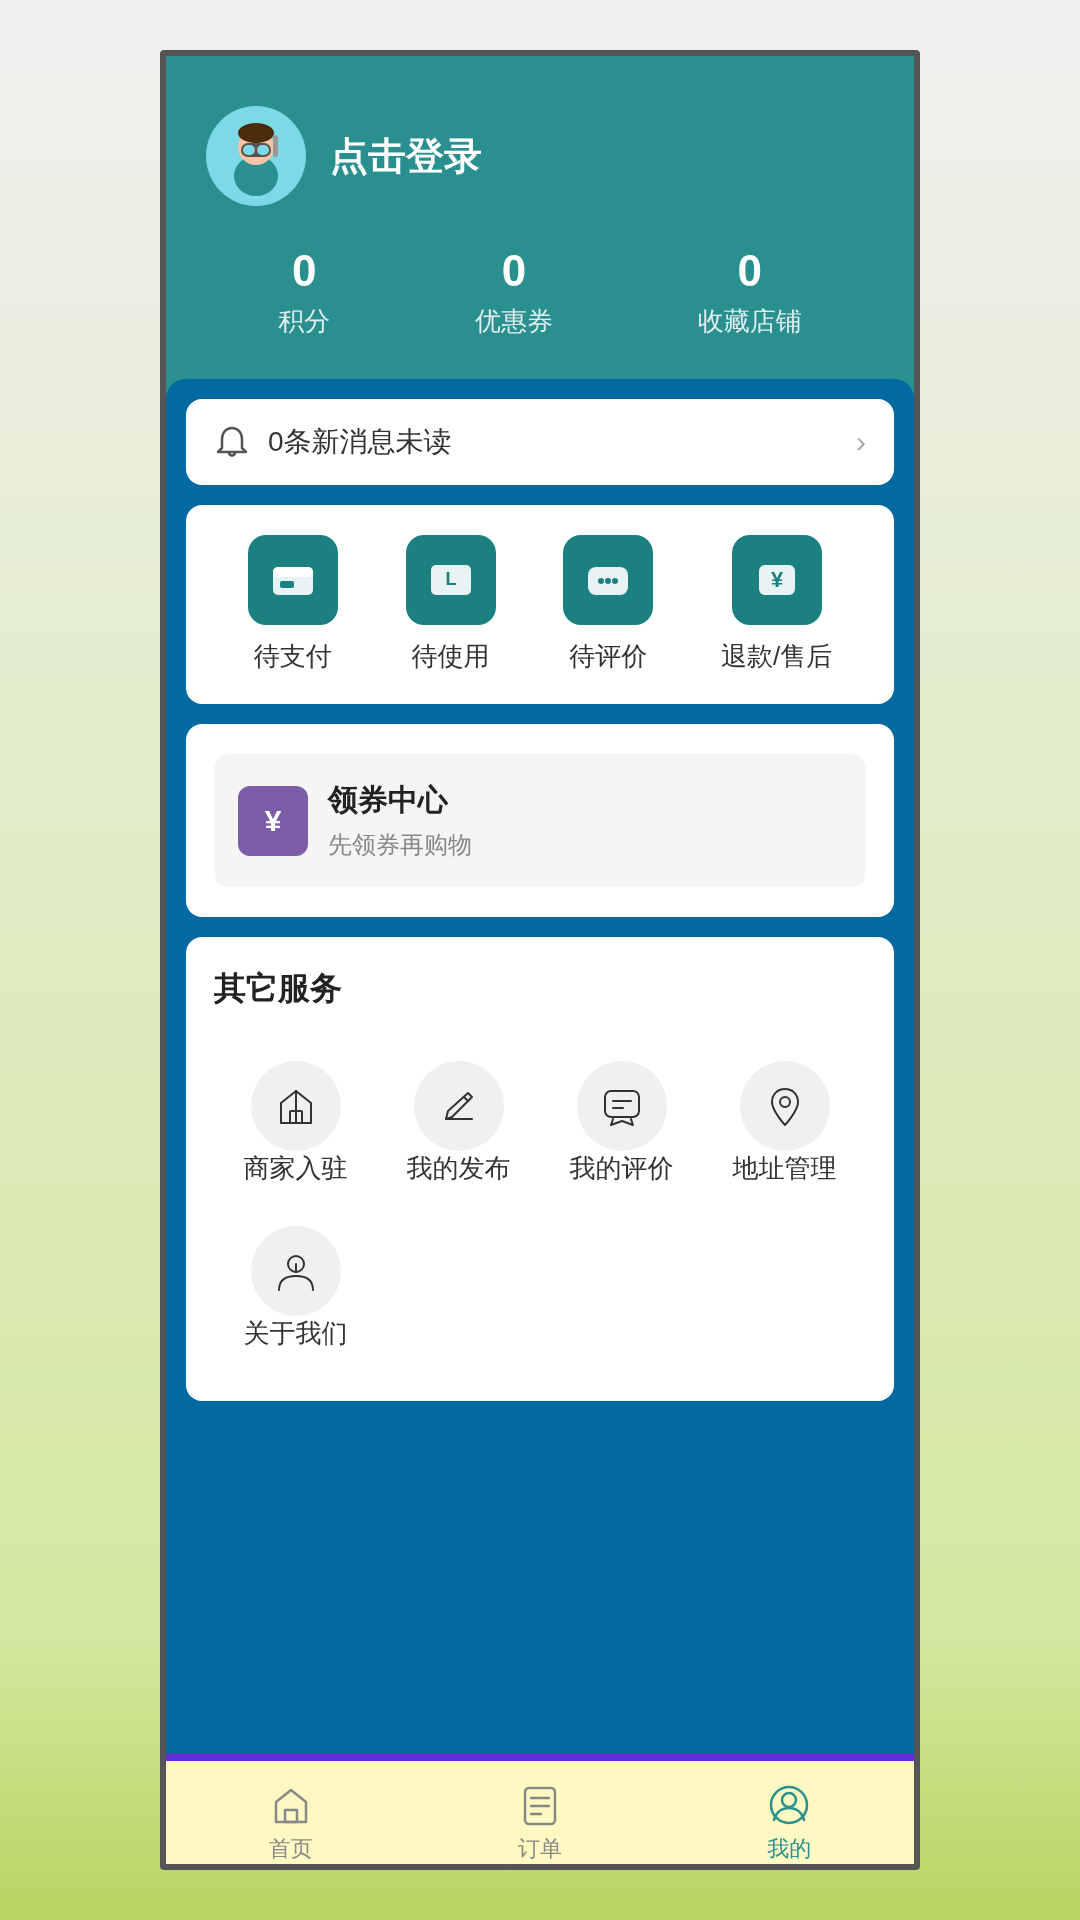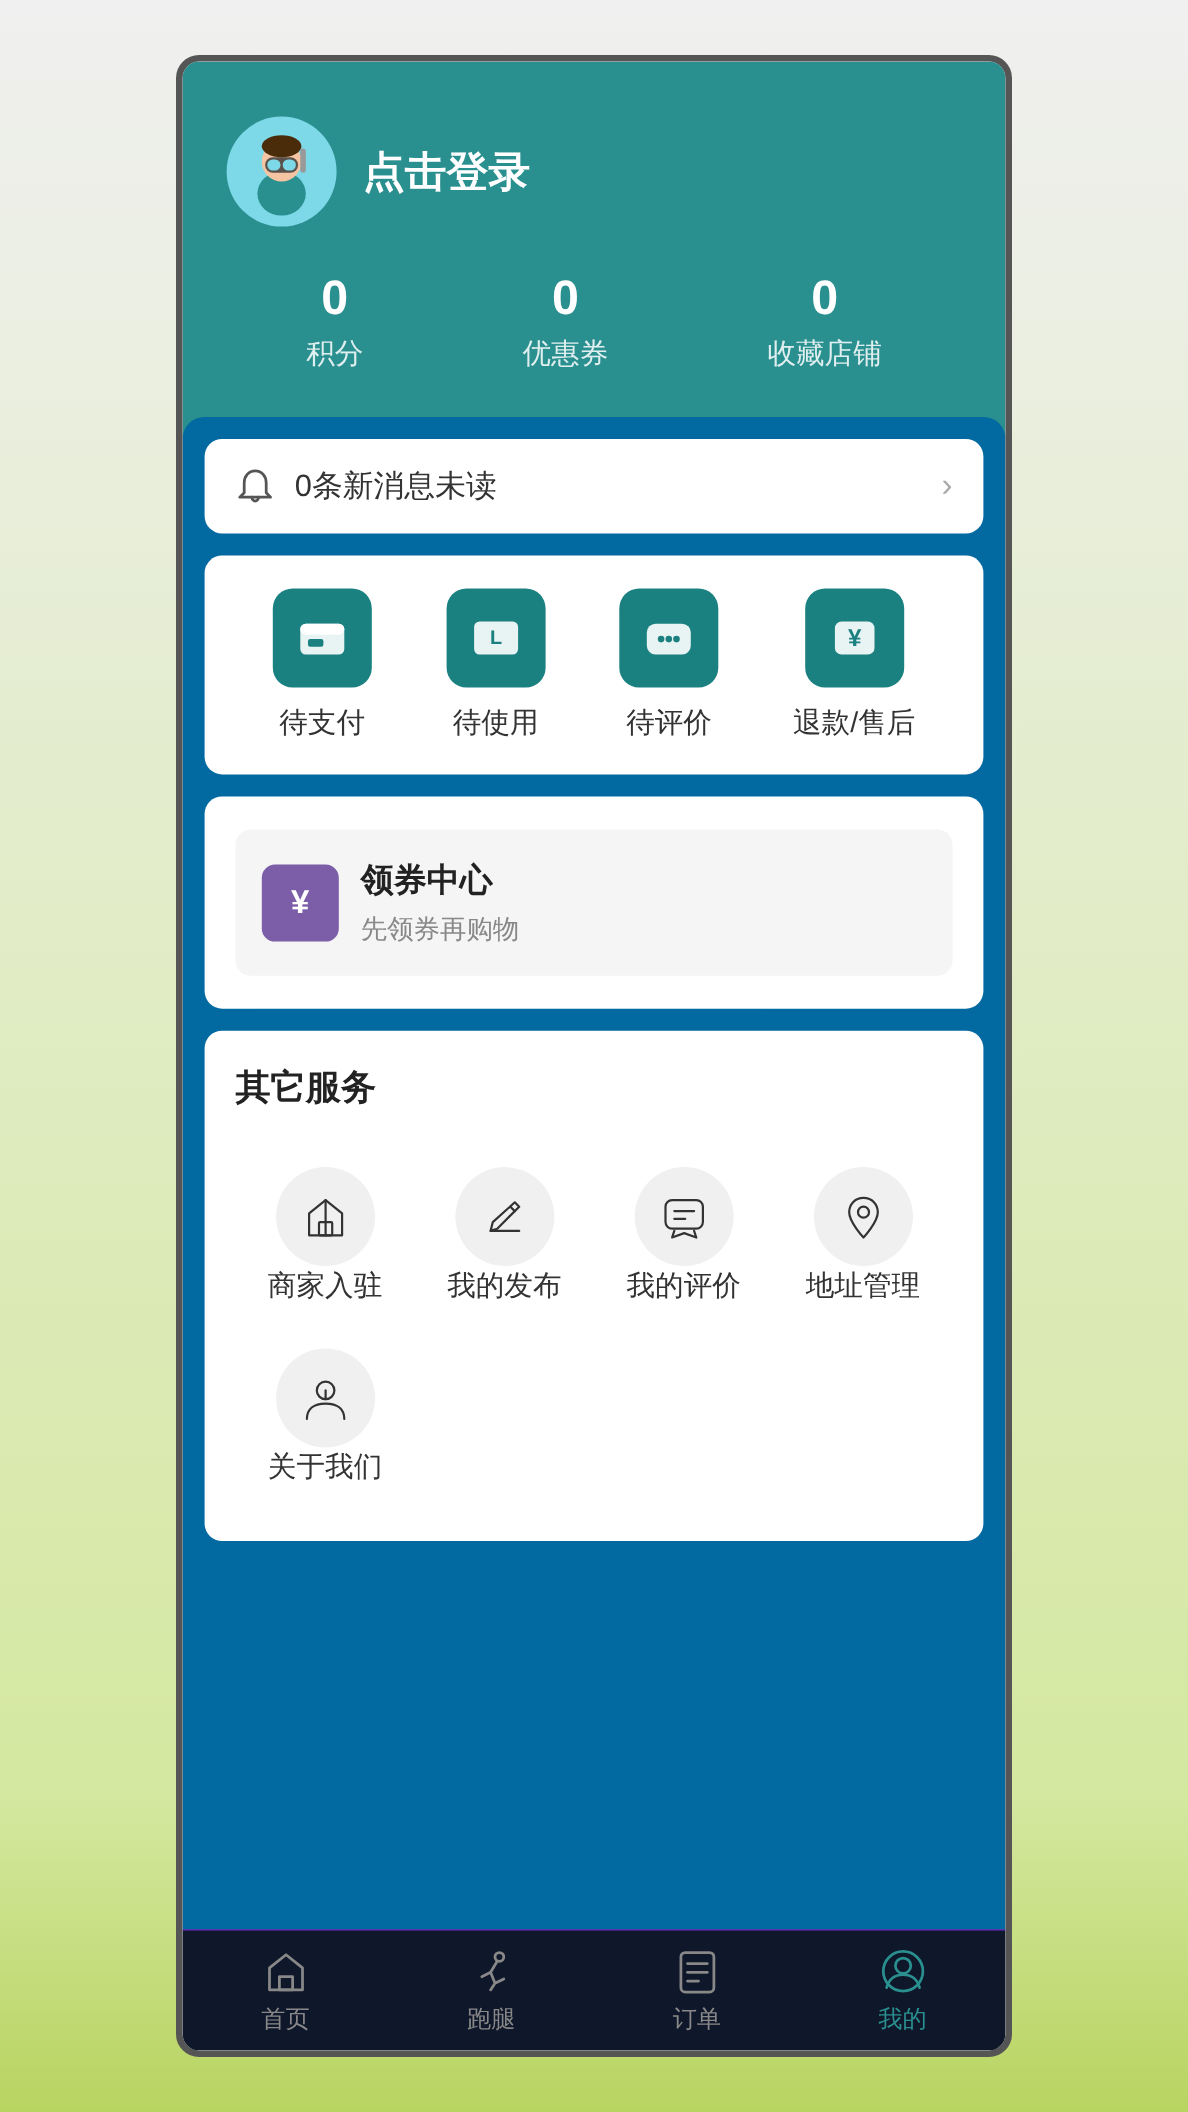--- a/index.html
+++ b/index.html
@@ -9,21 +9,21 @@
       background: linear-gradient(to bottom, #f0f0f0 0%, #d4e8a0 85%, #b8d460 100%);
       display: flex;
       justify-content: center;
       align-items: center;
       font-family: 'PingFang SC', 'Microsoft YaHei', sans-serif;
     }
     .phone-frame {
       width: 760px;
       height: 1820px;
       background: #f2f2f2;
-      border-radius: 21px;
+      border-radius: 4px;
       border: 6px solid #555;
       overflow: hidden;
       display: flex;
       flex-direction: column;
     }
     
     .header {
       background: #2a8f8f;
       padding: 50px 40px 60px;
       display: flex;
@@ -217,24 +217,25 @@
       fill: none;
       stroke-width: 2;
     }
     .service-label {
       font-size: 26px;
       color: #333;
     }
     
     .bottom-nav {
       height: 110px;
-      background: #0f172a;
-      display: flex;
-      border-top: 1px solid #6d28d9;
+      background: #fef9c3;
+      display: flex;
+      border-top: 7px solid #6d28d9;
       flex-shrink: 0;
+      align-items: flex-end;
     }
     .nav-item {
       flex: 1;
       display: flex;
       flex-direction: column;
       align-items: center;
       justify-content: center;
       gap: 6px;
     }
     .nav-item svg {
@@ -437,27 +438,20 @@
   <div class="bottom-nav">
 
     <div class="nav-item">
       <svg viewBox="0 0 46 46" xmlns="http://www.w3.org/2000/svg" fill="none" stroke-width="2.5" stroke-linecap="round" stroke-linejoin="round">
         <path d="M8 20 L23 8 L38 20 L38 40 L8 40 Z"></path>
         <rect x="17" y="28" width="12" height="12"></rect>
       </svg>
       <span class="nav-label">首页</span>
     </div>
 
-    <div class="nav-item">
-      <svg viewBox="0 0 46 46" xmlns="http://www.w3.org/2000/svg" fill="none" stroke-width="2.5" stroke-linecap="round" stroke-linejoin="round">
-        <circle cx="30" cy="10" r="4"></circle>
-        <path d="M28 14 L22 24 L14 28 M22 24 L26 34 L22 40 M26 34 L34 30"></path>
-      </svg>
-      <span class="nav-label">跑腿</span>
-    </div>
 
     <div class="nav-item">
       <svg viewBox="0 0 46 46" xmlns="http://www.w3.org/2000/svg" fill="none" stroke-width="2.5" stroke-linecap="round" stroke-linejoin="round">
         <rect x="8" y="6" width="30" height="36" rx="4"></rect>
         <line x1="14" y1="16" x2="32" y2="16"></line>
         <line x1="14" y1="24" x2="32" y2="24"></line>
         <line x1="14" y1="32" x2="24" y2="32"></line>
       </svg>
       <span class="nav-label">订单</span>
     </div>

